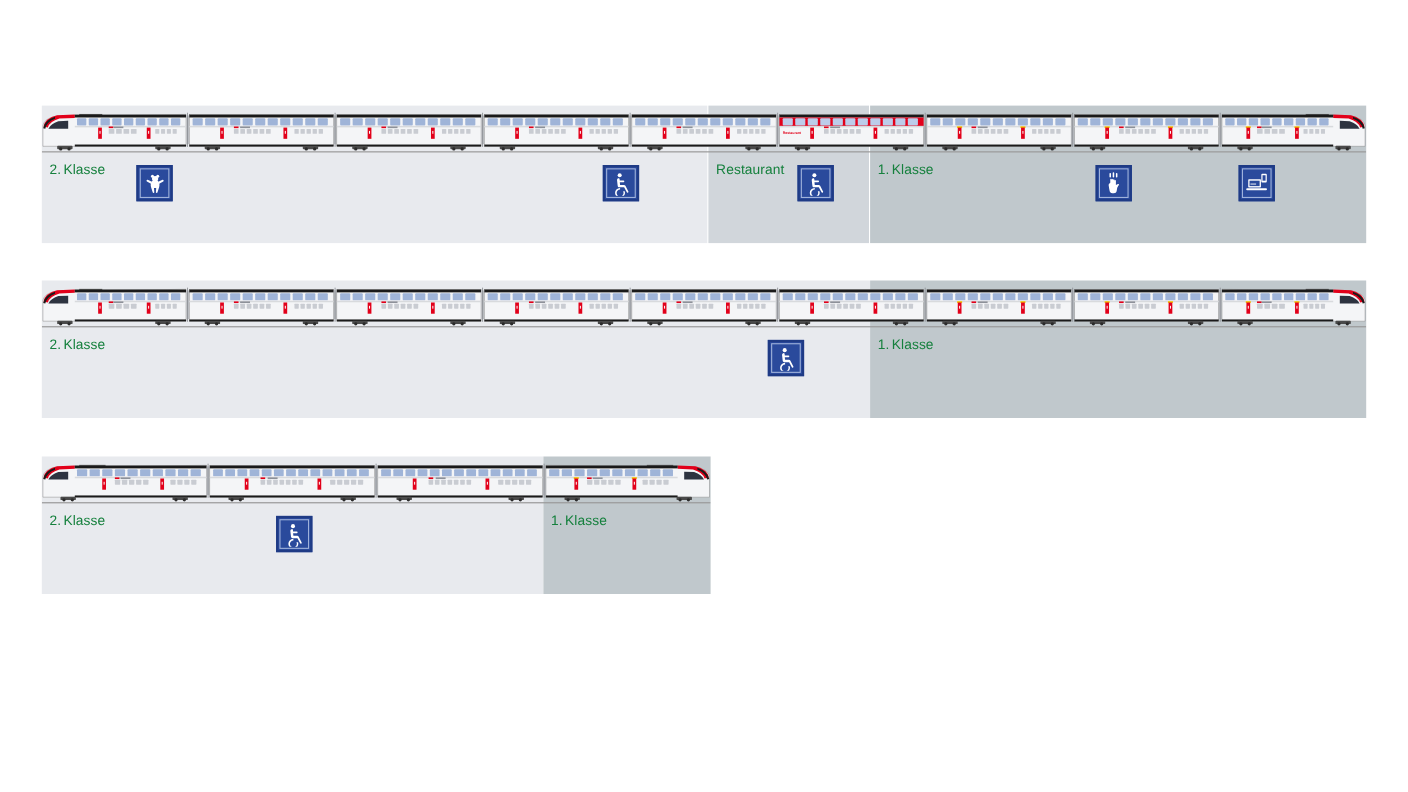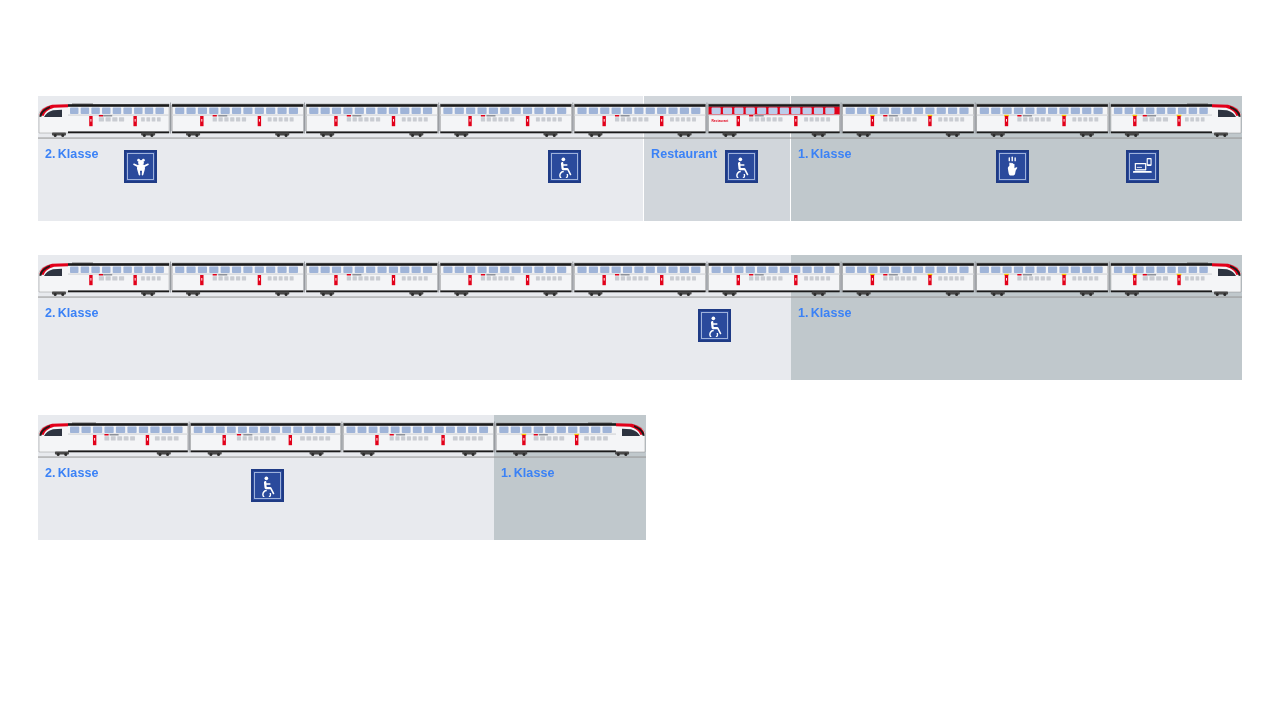--- a/index.html
+++ b/index.html
@@ -11,21 +11,21 @@
   .stage{position:absolute;left:0;top:0;width:1280px;height:720px;}
 
   
   .composition{position:absolute;}
 
   .zones{position:absolute;left:0;top:0;height:100%;width:100%;}
   .zone{position:absolute;top:0;bottom:0;}
 
   .zone-label{
     position:absolute;
-    font-size:12.5px;font-weight:bold;color:#3b82f6;
+    font-size:12.5px;font-weight:normal;color:#15803d;
     letter-spacing:.1px;white-space:nowrap;
   }
   .zone-label .num{margin-right:2px;}
 
   
   .picto{
     position:absolute;width:33px;height:33px;
     background:#2a4a9c;border:2px solid #1f3b85;
     box-sizing:border-box;
     display:flex;align-items:center;justify-content:center;

